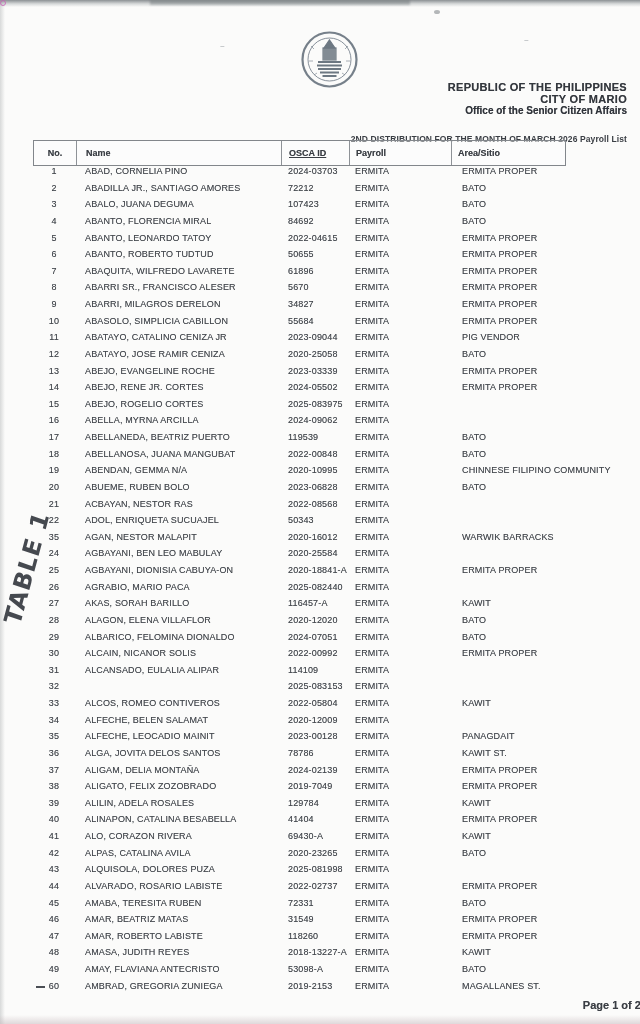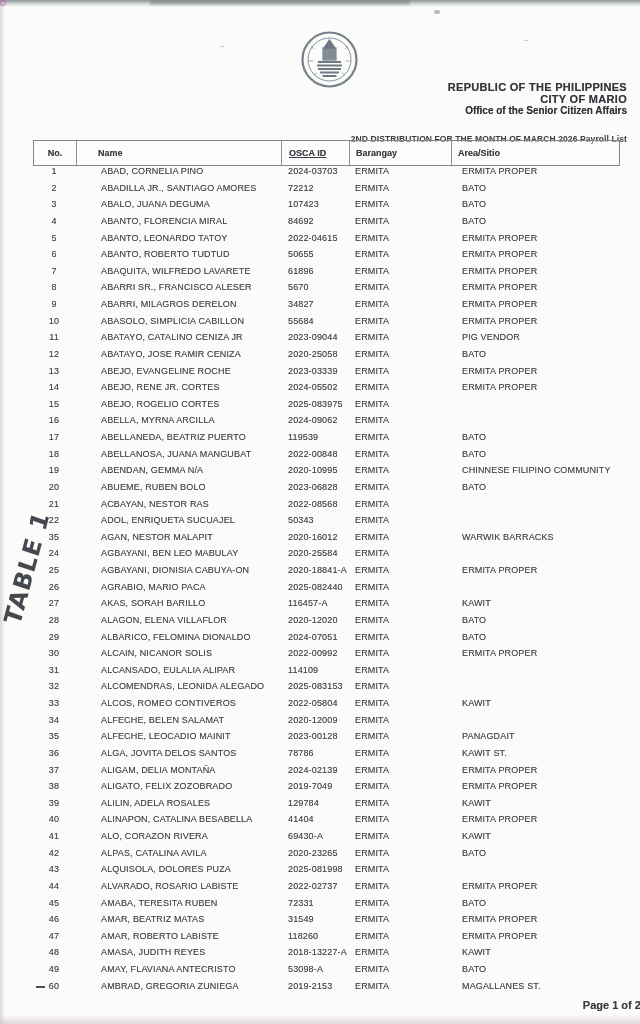--- a/index.html
+++ b/index.html
@@ -38,43 +38,43 @@
 
   
   .letterhead { position:absolute; left:33px; top:81px; width:594px; text-align:right; }
   .lh1 { font-size:11px; font-weight:bold; letter-spacing:.3px; color:#33373d;
          text-shadow:0 0 .5px rgba(51,55,61,.6); line-height:12px; }
   .lh2 { font-size:10px; font-weight:bold; color:#2f333a; text-shadow:0 0 .5px rgba(51,55,61,.6); line-height:12px; }
   .lh3 { font-size:8.5px; font-weight:bold; color:#3a3e44; margin-top:17px; letter-spacing:.1px; line-height:11px; }
 
   
   .thead {
-    position:absolute; left:33px; top:140px; width:587px; height:26px;
+    position:absolute; left:33px; top:140px; width:533px; height:26px;
     border:1px solid #82868b; box-sizing:border-box;
     background:rgba(255,255,255,.4);
   }
   .thead .sep { position:absolute; top:0; width:1px; height:100%; background:#8e9297; }
   .sep1{ left:42px; } .sep2{ left:247px; } .sep3{ left:315px; } .sep4{ left:417px; }
   .thead span {
     position:absolute; top:0; line-height:24px; font-size:9px; font-weight:bold;
     color:#3a3e44; text-shadow:0 0 .4px rgba(58,62,68,.55); white-space:nowrap;
   }
   .th-no{ left:0; width:42px; text-align:center; }
-  .th-name{ left:64px; } .th-osca{ left:255px;text-decoration:underline; } .th-brgy{ left:322px; } .th-area{ left:424px; }
+  .th-name{ left:52px; } .th-osca{ left:255px;text-decoration:underline; } .th-brgy{ left:322px; } .th-area{ left:424px; }
 
   
   .tbody { position:absolute; left:33px; top:163px; width:577px; }
   .trow { position:relative; height:16.63px; }
   .trow span {
     position:absolute; top:0; line-height:16.63px; white-space:nowrap;
     font-size:9px; color:#44484e; text-shadow:0 0 .45px rgba(68,72,78,.55);
     letter-spacing:.15px;
   }
   .c-no   { left:0; width:42px; text-align:center; }
-  .c-name { left:52px;margin-left:16px; }
+  .c-name { left:52px; }
   .c-osca { left:255px;text-align:center; }
   .c-brgy { left:322px; }
   .c-area { left:421px; font-size:6.8px; color:#85898f; text-shadow:0 0 .3px rgba(133,137,143,.5); letter-spacing:.25px;margin-left:8px; }
 
   
   .handwriting {
     position:absolute; left:-48px; top:551px; width:150px; height:34px;
     transform:rotate(-75deg) skewX(-4deg);
     font-family:"DejaVu Sans", sans-serif;
     font-size:24px; font-weight:bold; letter-spacing:1px; color:#2d3138;
@@ -126,21 +126,21 @@
   </div>
 
   <div class="thead">
     <div class="sep sep1"></div>
     <div class="sep sep2"></div>
     <div class="sep sep3"></div>
     <div class="sep sep4"></div>
     <span class="th-no">No.</span>
     <span class="th-name">Name</span>
     <span class="th-osca">OSCA ID</span>
-    <span class="th-brgy">Barangay</span>
+    <span class="th-brgy">Payroll</span>
     <span class="th-area">Area/Sitio</span>
   </div>
 
   <div class="tbody" id="rows">
   <div class="trow">
     <span class="c-no">1</span>
     <span class="c-name">ABAD, CORNELIA PINO</span>
     <span class="c-osca">2024-03703</span>
     <span class="c-brgy">ERMITA</span>
     <span class="c-area">ERMITA PROPER</span>
@@ -381,21 +381,20 @@
   <div class="trow">
     <span class="c-no">31</span>
     <span class="c-name">ALCANSADO, EULALIA ALIPAR</span>
     <span class="c-osca">114109</span>
     <span class="c-brgy">ERMITA</span>
     <span class="c-area"></span>
   </div>
 
   <div class="trow">
     <span class="c-no">32</span>
-    <span class="c-name">ALCOMENDRAS, LEONIDA ALEGADO</span>
     <span class="c-osca">2025-083153</span>
     <span class="c-brgy">ERMITA</span>
     <span class="c-area"></span>
   </div>
 
   <div class="trow">
     <span class="c-no">33</span>
     <span class="c-name">ALCOS, ROMEO CONTIVEROS</span>
     <span class="c-osca">2022-05804</span>
     <span class="c-brgy">ERMITA</span>

